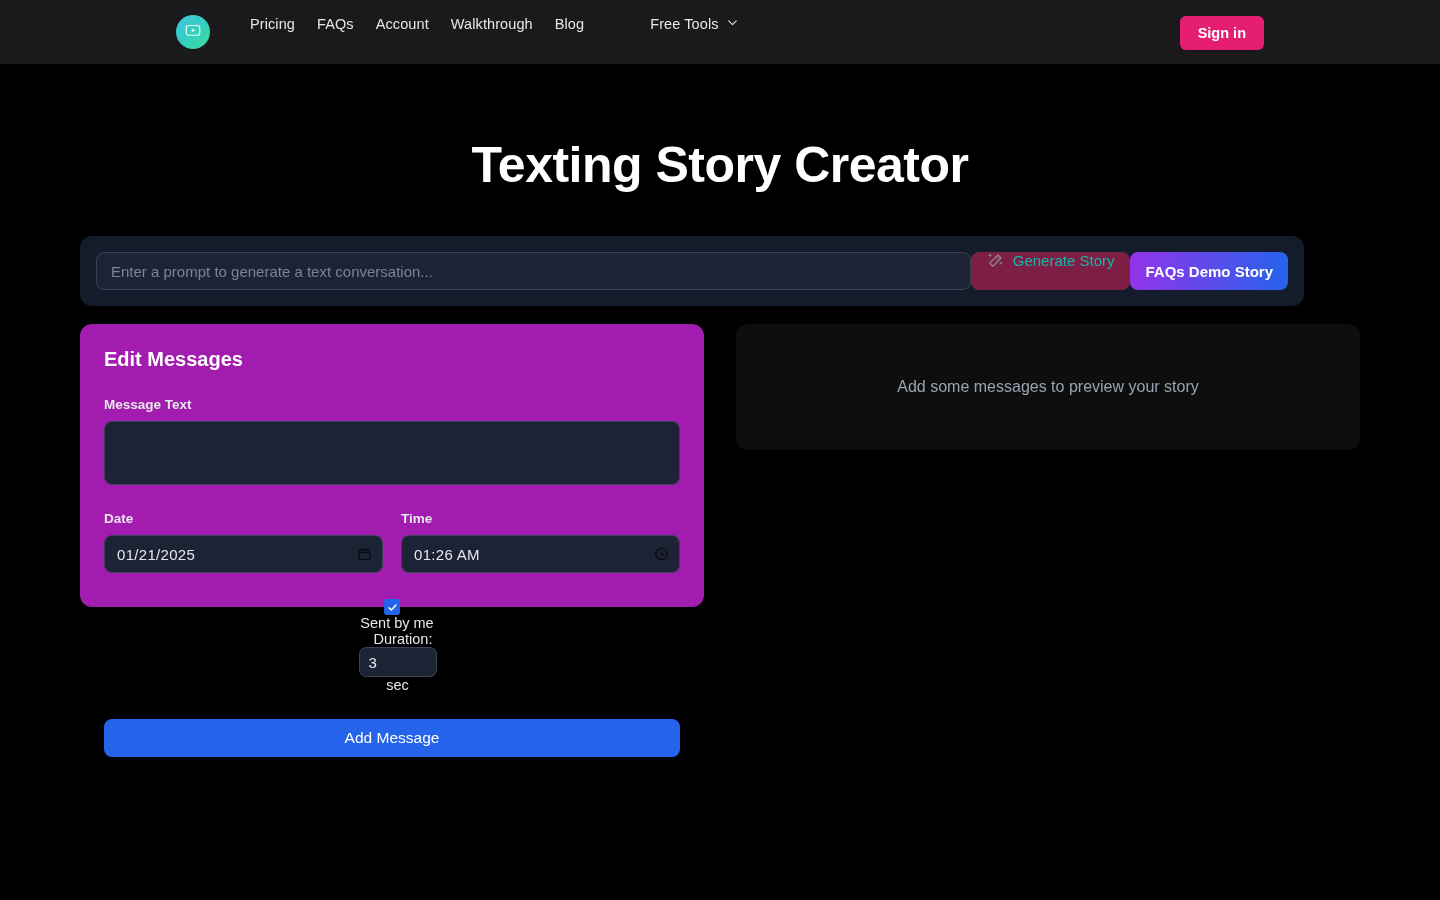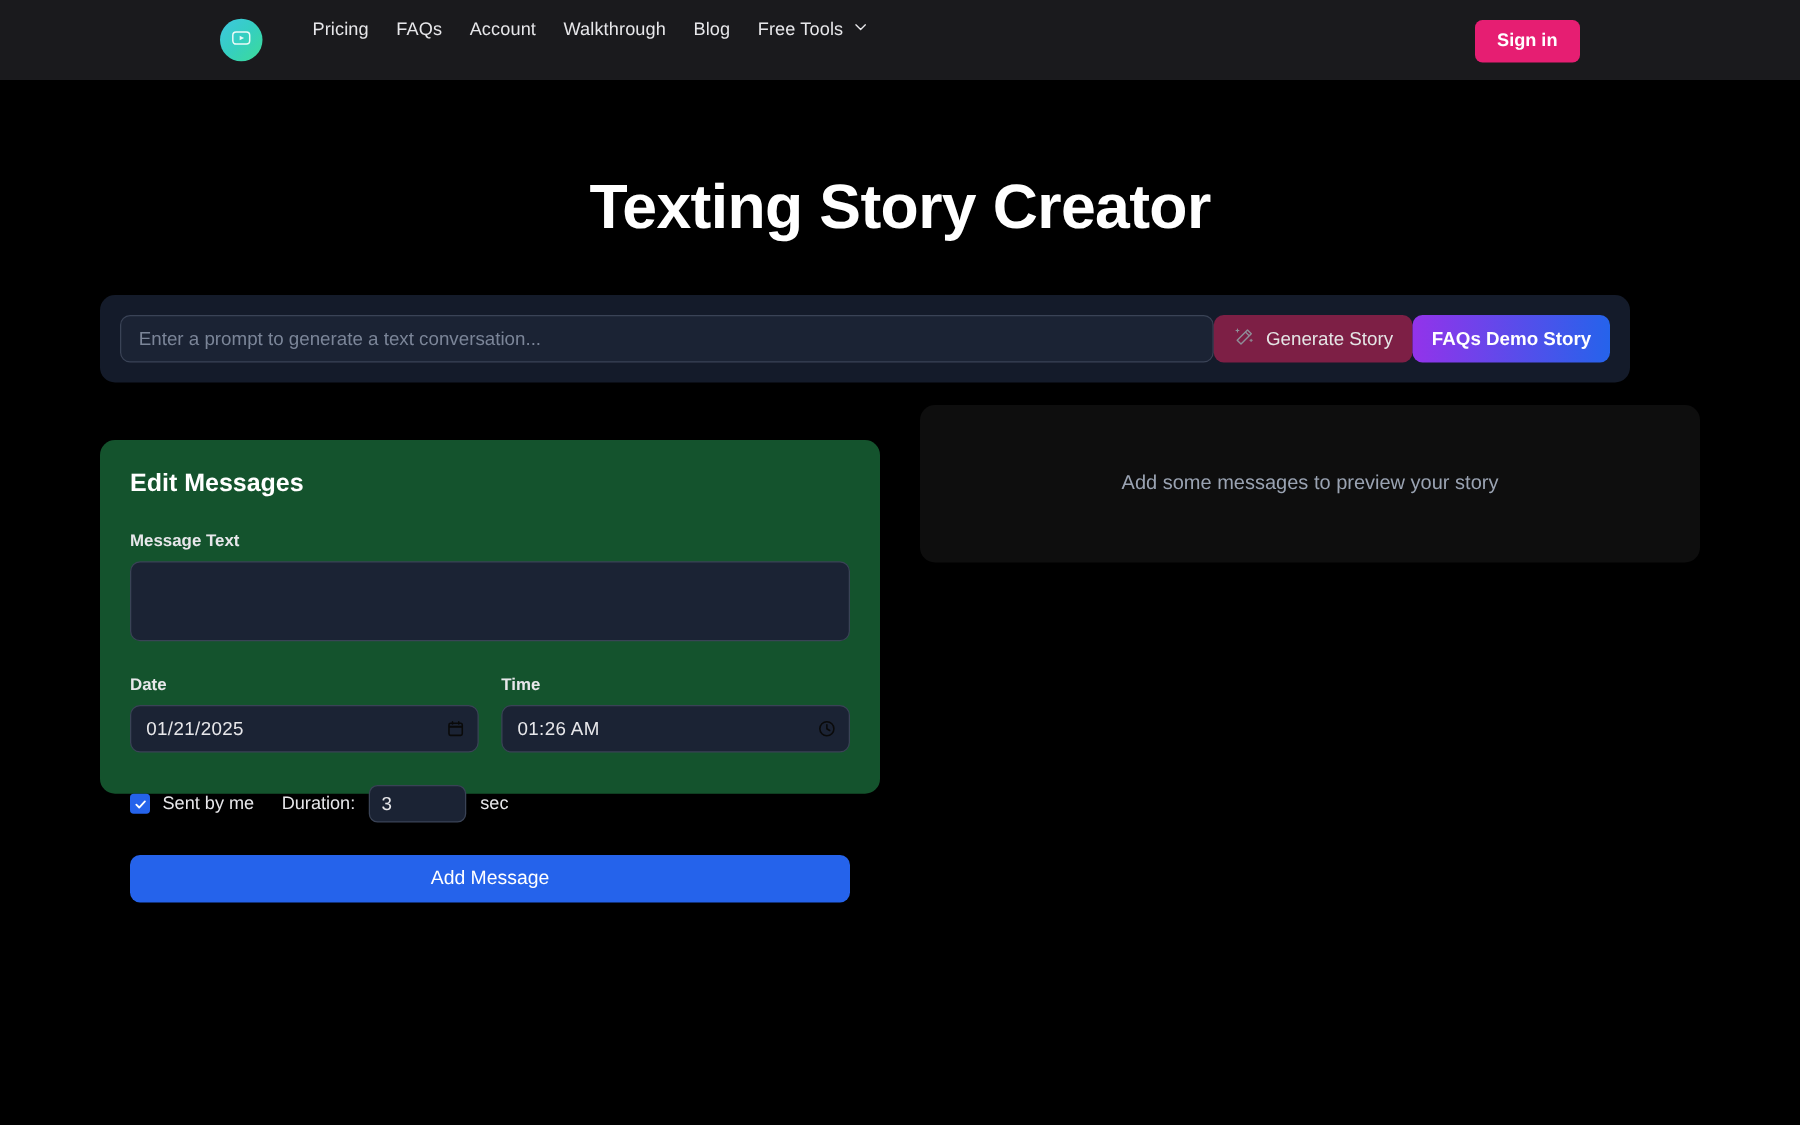--- a/index.html
+++ b/index.html
@@ -49,20 +49,21 @@
     letter-spacing: 0.1px;
     text-decoration: none;
     cursor: pointer;
     white-space: nowrap;
   }
   .nav-dropdown {
     display: flex;
     align-items: center;
     gap: 7px;
     cursor: pointer;
+    margin-left: 44px;
   }
   .signin-btn {
     position: absolute;
     right: 176px;
     top: 16px;
     background: #e61e72;
     color: #ffffff;
     font-size: 14.5px;
     font-weight: bold;
     border: none;
@@ -104,28 +105,27 @@
     color: #e7e7ea;
     font-size: 15px;
     padding: 0 14px;
     font-family: "Liberation Sans", sans-serif;
     outline: none;
   }
   .prompt-input::placeholder { color: #7b8598; }
 
   .generate-btn {
     background: #7d1f45;
-    color: #e5e5e5;
+    color: #14b8a6;
     border: none;
     border-radius: 8px;
     height: 38px;
     padding: 0 16px;
     font-size: 15px;
     display: flex;
-    align-items: center;
     gap: 9px;
     cursor: not-allowed;
     font-family: "Liberation Sans", sans-serif;
     white-space: nowrap;
   }
   .demo-btn {
     background: linear-gradient(90deg, #9333ea 0%, #2563eb 100%);
     color: #ffffff;
     border: none;
     border-radius: 8px;
@@ -141,25 +141,24 @@
   
   .columns {
     display: flex;
     gap: 32px;
     margin-top: 18px;
   }
 
   
   .editor-panel {
     width: 624px;
-    background: #14532d;
+    background: #a21caf;
     border-radius: 12px;
     padding: 24px;
     height: 283px;
-    margin-top: 28px;
   }
   .panel-heading {
     color: #ffffff;
     font-size: 20px;
     font-weight: bold;
     margin-bottom: 26px;
   }
   .field-label {
     color: #e7e7ea;
     font-size: 13.5px;
@@ -211,20 +210,21 @@
     display: flex;
     align-items: center;
     cursor: pointer;
   }
 
   .options-row {
     display: flex;
     align-items: center;
     margin-top: 26px;
     gap: 0;
+    flex-direction: column;
   }
   .checkbox {
     width: 16px;
     height: 16px;
     border-radius: 3px;
     background: #2563eb;
     display: flex;
     align-items: center;
     justify-content: center;
     cursor: pointer;

